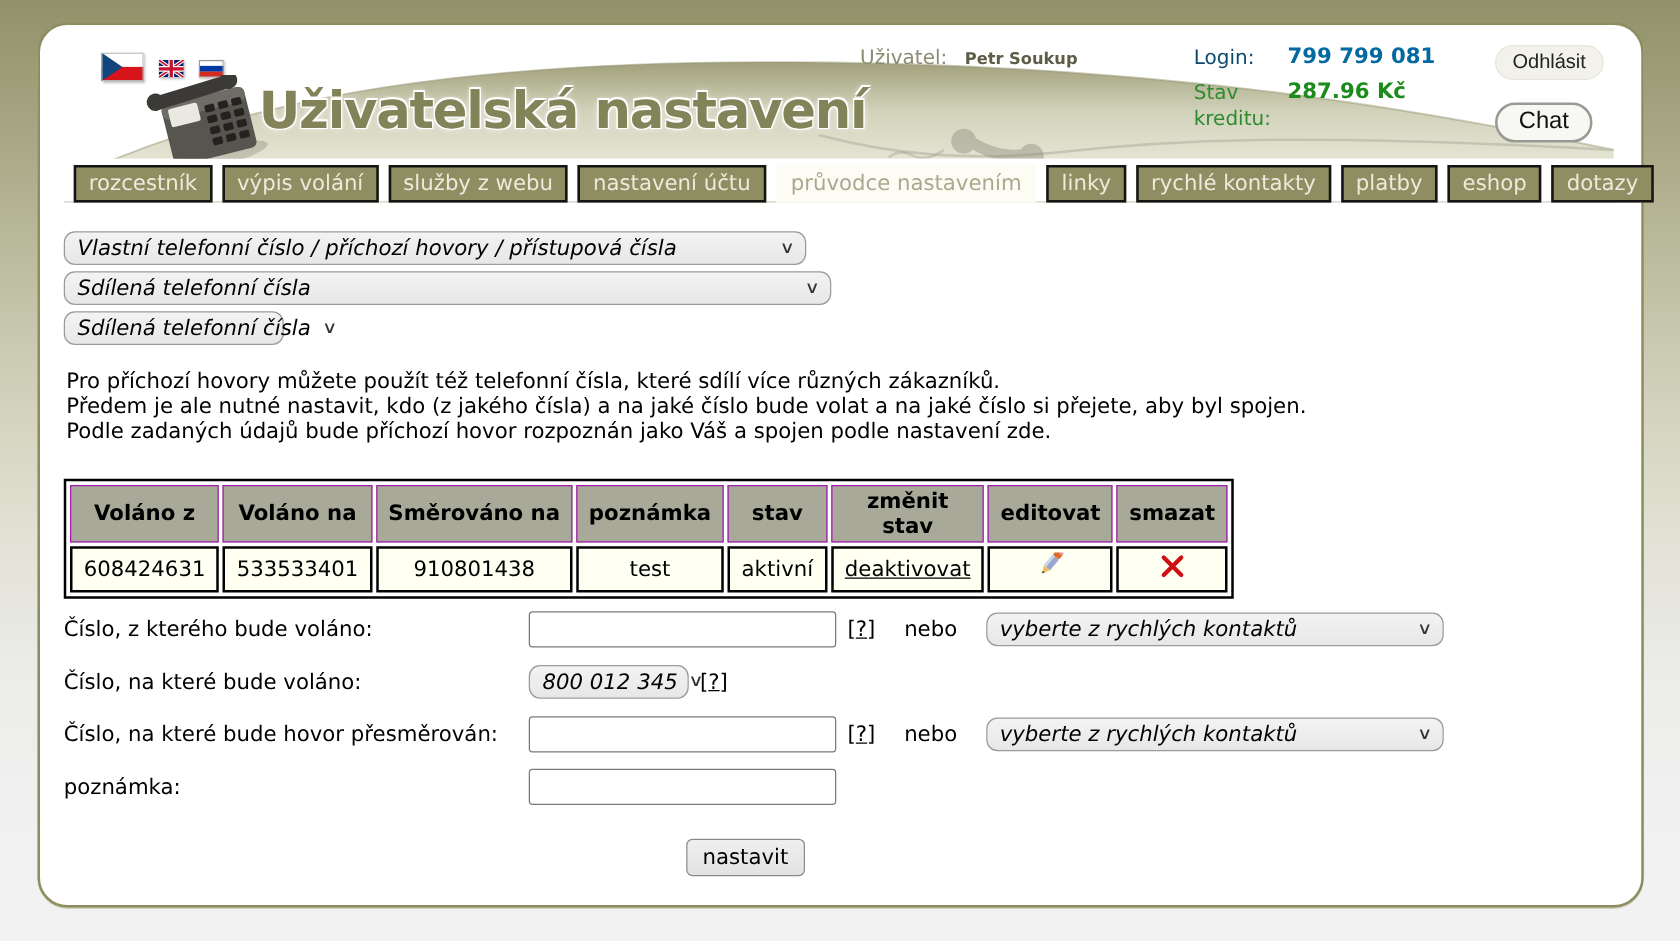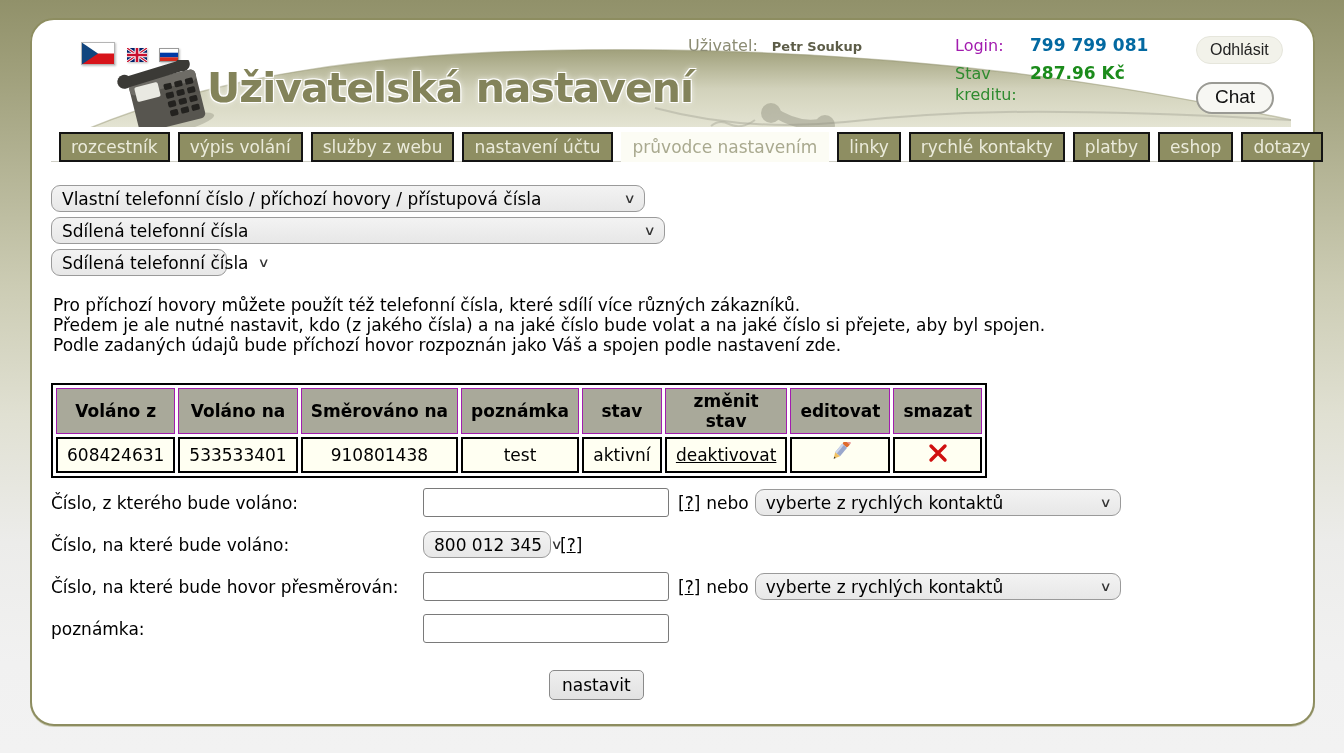--- a/index.html
+++ b/index.html
@@ -40,21 +40,21 @@
     position: absolute; left: 152px; top: 34px;
     font-size: 41px; font-weight: bold; letter-spacing: -1px;
     color: #83835a;
     text-shadow: -1px -1px 0 #fff, 1px -1px 0 #fff, -1px 1px 0 #fff,
                   1px 1px 0 #fff, 0 0 6px rgba(255,255,255,.85);
     white-space: nowrap;
   }
   
   .userline { position: absolute; left: 656px; top: 16px; font-size: 16px; color: #8c8c74; white-space: nowrap; }
   .userline b { margin-left: 14px; font-size: 13px; color: #5c5c47; }
-  .login-label { position: absolute; left: 923px; top: 16px; font-size: 16px; color: #a21caf; }
+  .login-label { position: absolute; left: 923px; top: 16px; font-size: 16px; color: #0c4a6e; }
   .login-value { position: absolute; left: 998px; top: 15px; font-size: 17px; font-weight: bold; color: #0369a1; }
   .credit-label { position: absolute; left: 923px; top: 43px; width: 70px; font-size: 16px; color: #2f8b2f; line-height: 21px; }
   .credit-value { position: absolute; left: 998px; top: 43px; font-size: 17px; font-weight: bold; color: #1b8b1b; }
   .btn-logout {
     position: absolute; left: 1164px; top: 16px;
     padding: 4px 13px; font-size: 16px; color: #222;
     background: #f2f2ea; border: 1px solid #e6e6dc; border-radius: 15px;
     cursor: pointer;
   }
   .btn-chat {
@@ -81,21 +81,21 @@
     background: #fcfcf4; color: #a9a98f; border-color: #fcfcf4;
   }
   .bar-black { width: 47px; height: 3px; background: #111; align-self: flex-end; margin-bottom: -2px; }
   
   .content { position: absolute; left: 19px; top: 165px; right: 18px; color: #000; }
   .sel {
     display: flex; justify-content: space-between; align-items: center;
     height: 27px; margin-bottom: 5px; padding: 0 9px 0 10px;
     background: linear-gradient(#f3f3f3, #e7e7e7);
     border: 1px solid #9a9a9a; border-radius: 9px;
-    font-size: 17px; cursor: pointer; white-space: nowrap;
+    font-size: 17px; cursor: pointer; white-space: nowrap; font-style: italic;
   }
   .chev { font-size: 13px; color: #333; transform: scaleX(1.3); margin-left: 10px; }
   .sel-cat { width: 594px; }
   .sel-sub { width: 614px; }
   .sel-page { width: 176px; }
   .intro { margin: 19px 0 0 2px; font-size: 17px; line-height: 20px; }
   
   table.routes {
     margin-top: 28px;
     border-collapse: separate; border-spacing: 3px;
@@ -120,21 +120,21 @@
   .frm { margin-top: 10px; font-size: 17px; }
   .frow { display: flex; align-items: center; height: 29px; margin-bottom: 13px; }
   .flabel { width: 372px; white-space: nowrap; }
   input.txt {
     width: 246px; height: 29px; padding: 0 7px;
     border: 1px solid #7a7a7a; border-radius: 3px;
     font-size: 16px; font-family: inherit;
   }
   .help { margin: 0 0 0 9px; white-space: nowrap; }
   .help .q { text-decoration: underline; cursor: pointer; color: #000; }
-  .or { margin: 0 6px; }
+  .or { margin: 0 23px; }
   .sel-quick { width: 366px; margin-bottom: 0; }
   .sel-called { width: 128px; margin-bottom: 0; }
   .btn-submit {
     margin: 14px 0 0 498px;
     padding: 4px 12px; font-size: 17px; font-family: inherit;
     background: linear-gradient(#efefef, #e2e2e2);
     border: 1px solid #8a8a8a; border-radius: 5px; cursor: pointer;
   }
 </style>
 </head>

